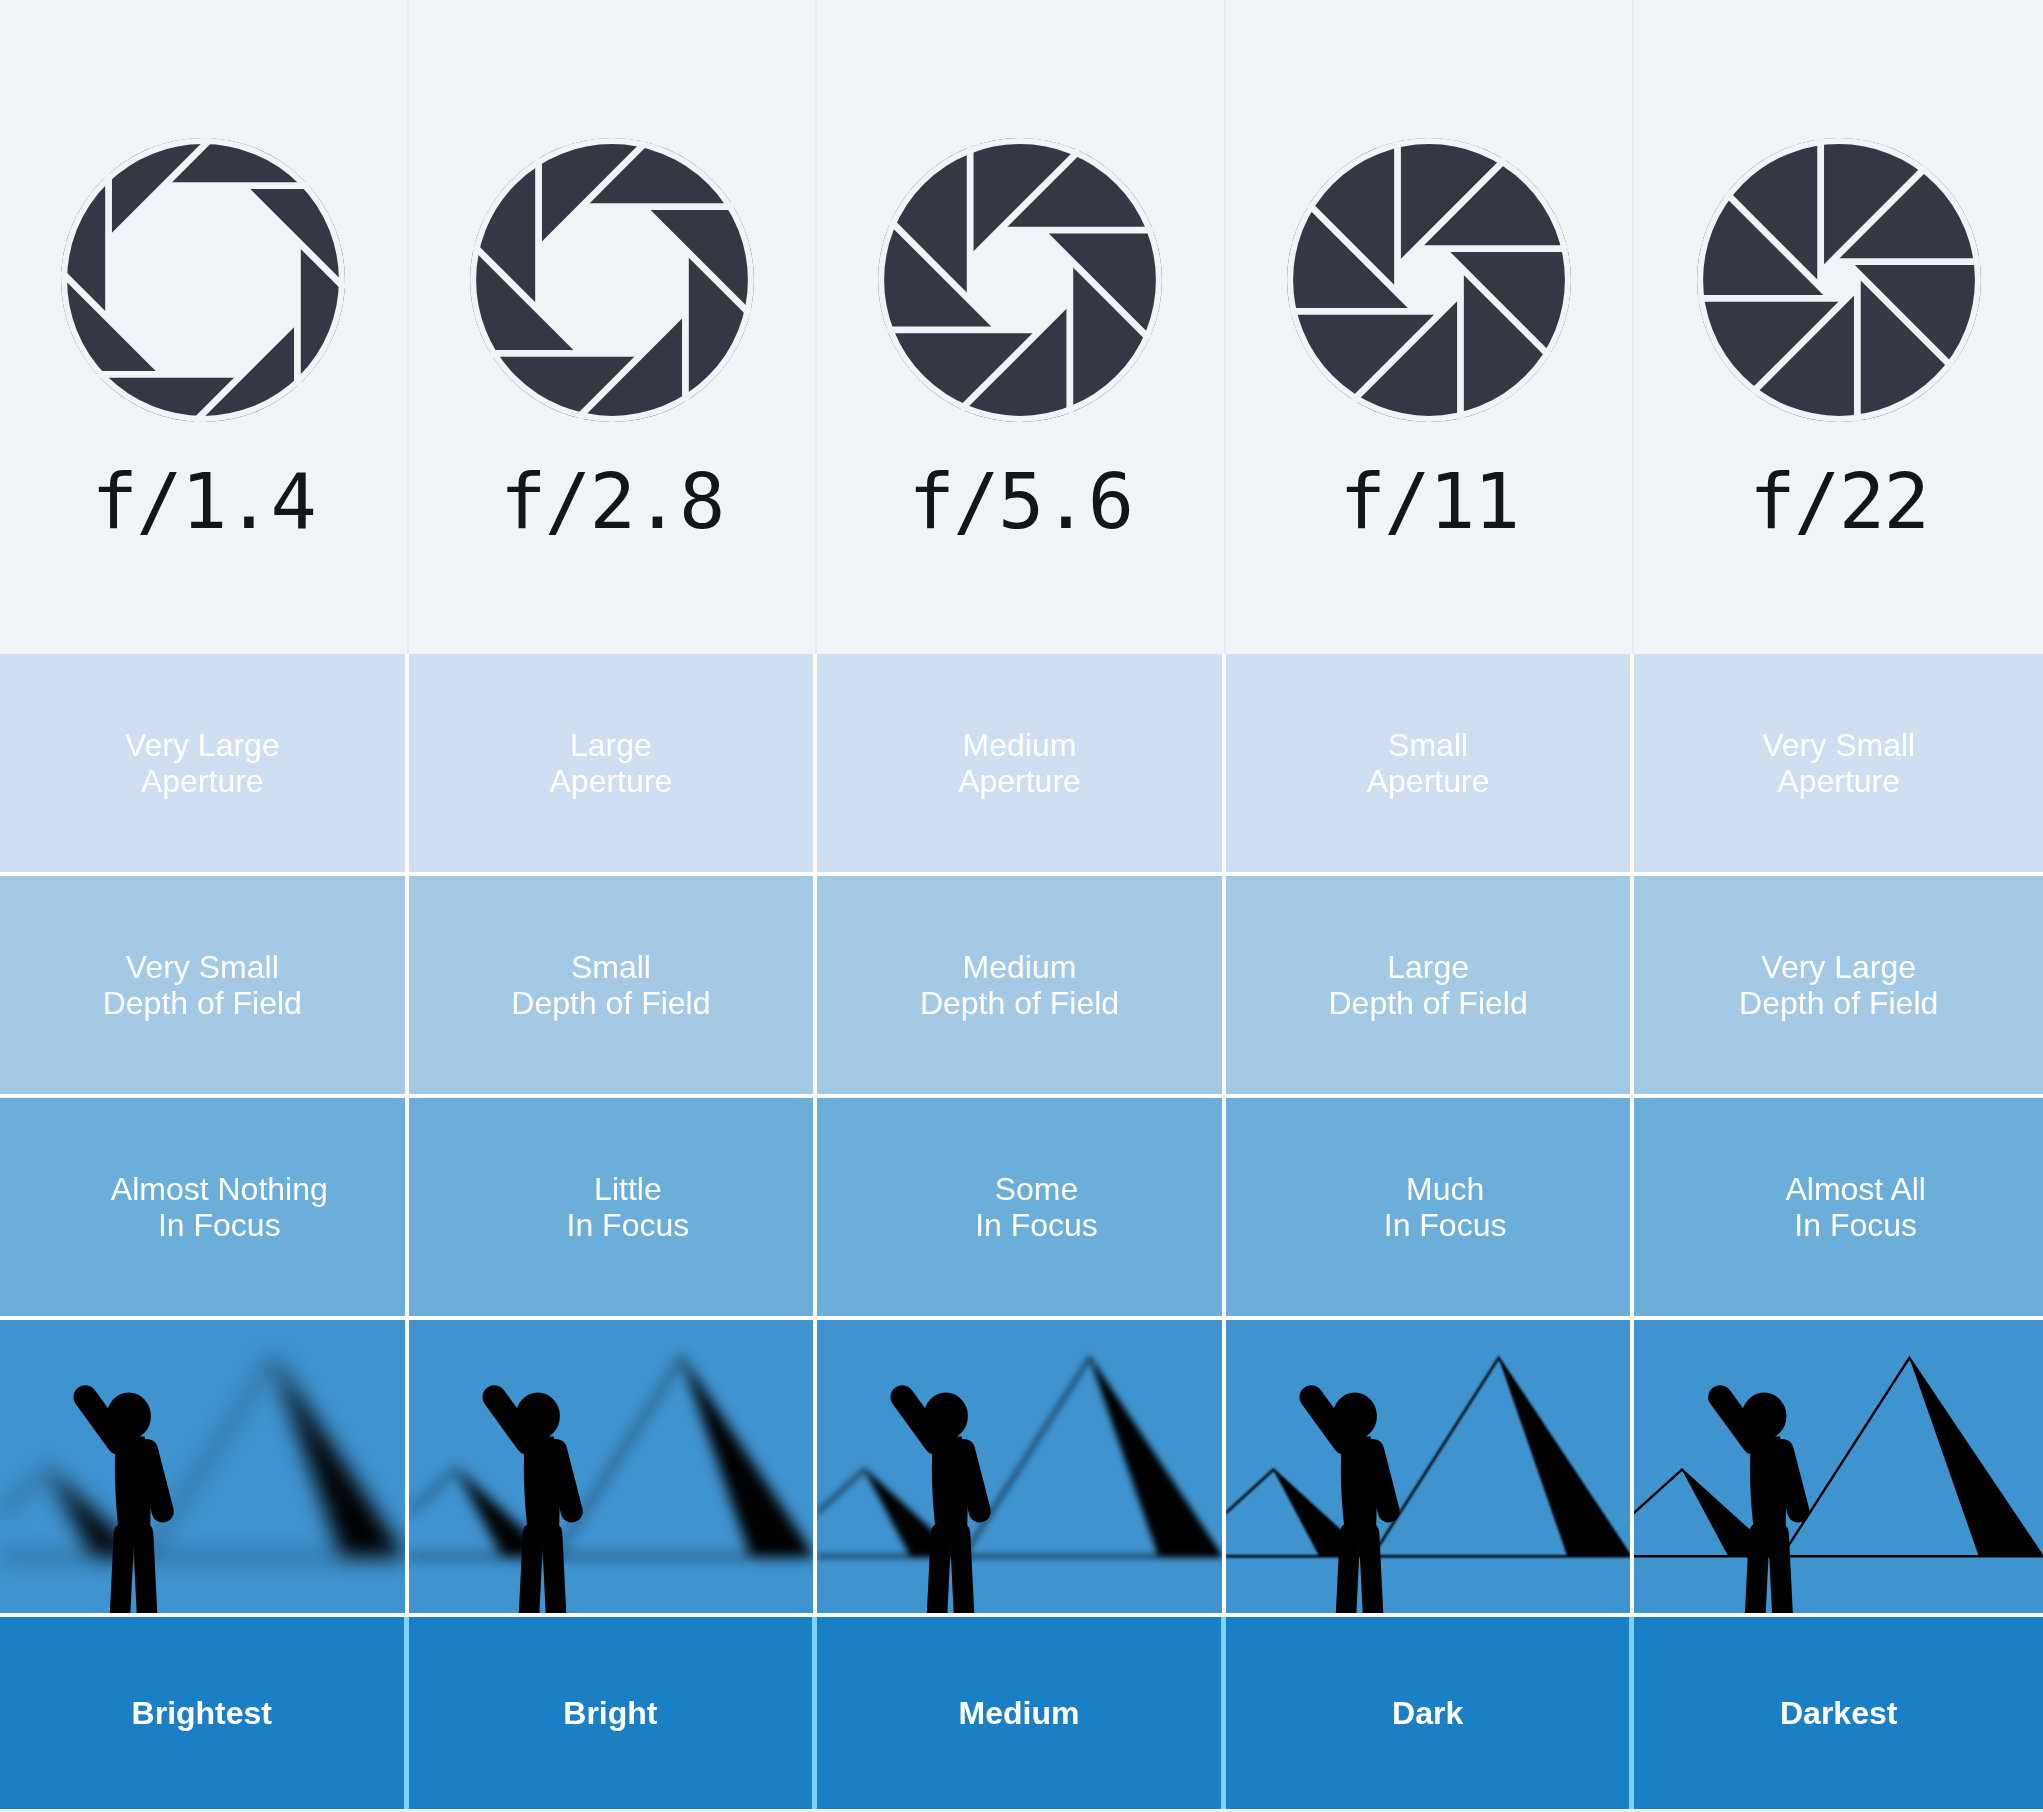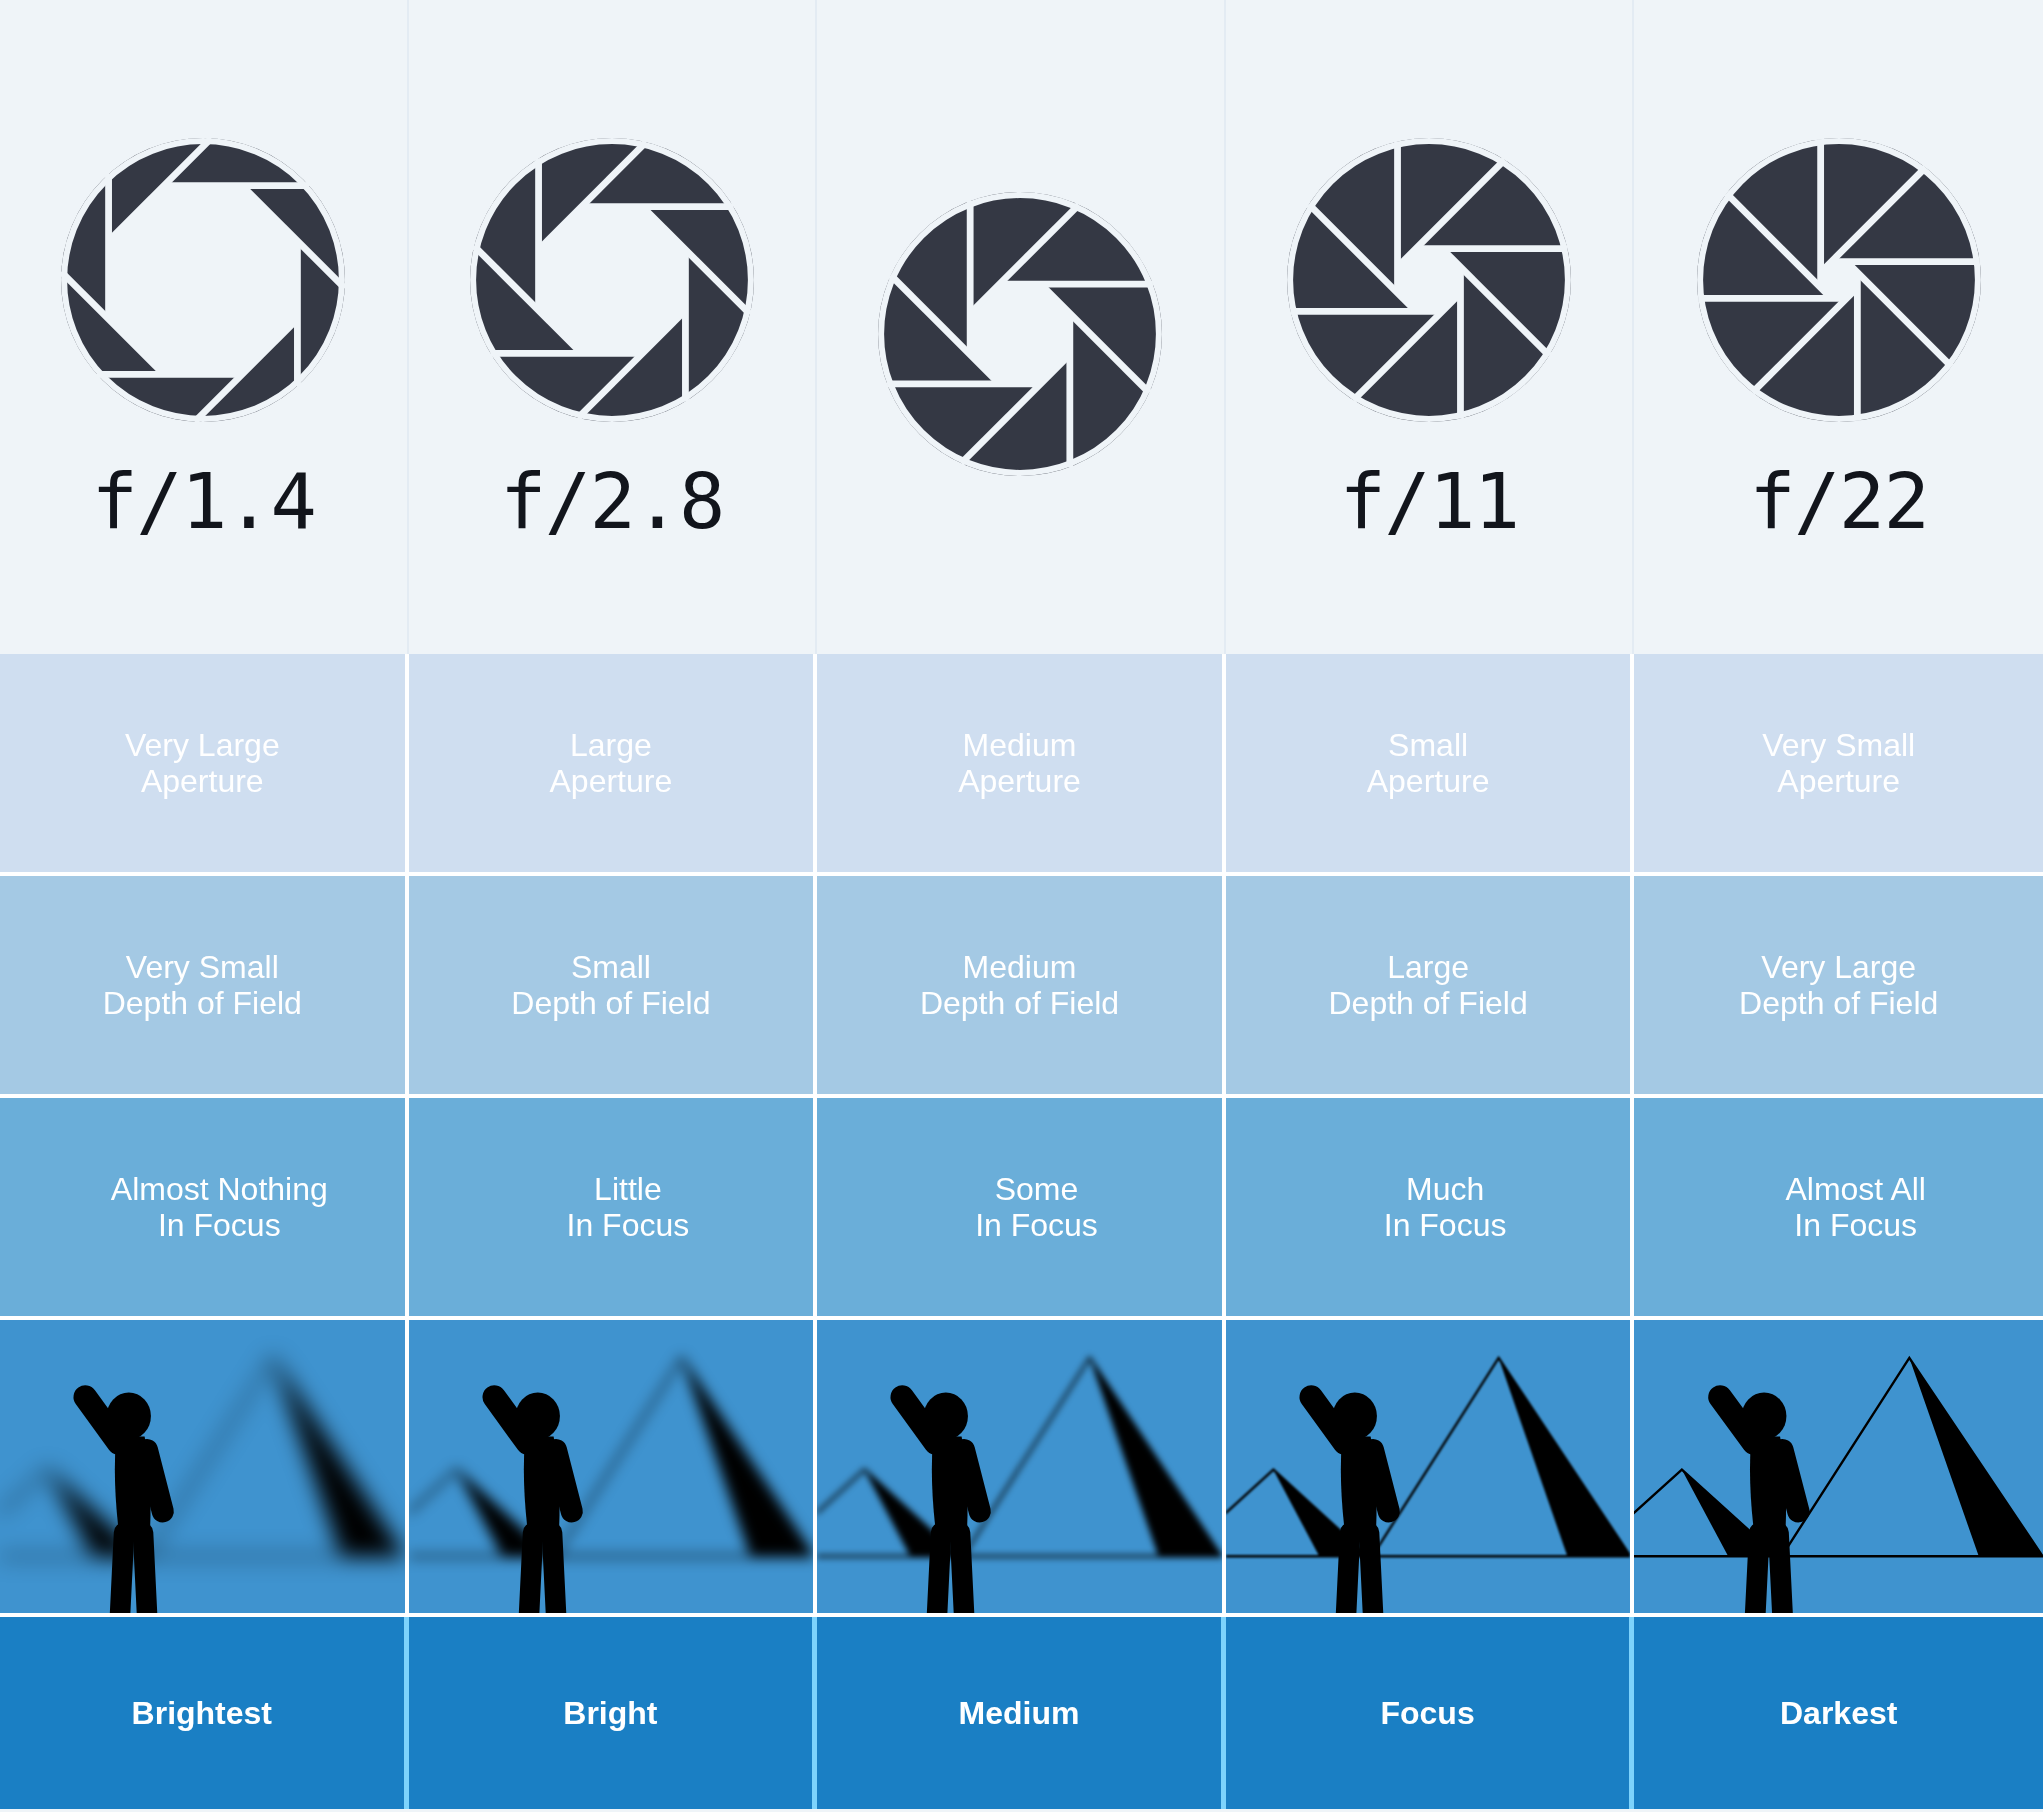--- a/index.html
+++ b/index.html
@@ -120,20 +120,21 @@
               <line x1="133.00" y1="113.67" x2="61.10" y2="185.57" stroke="#eff4f8" stroke-width="4.5" stroke-linecap="butt"></line>
               <line x1="113.67" y1="133.00" x2="11.98" y2="133.00" stroke="#eff4f8" stroke-width="4.5" stroke-linecap="butt"></line>
               <line x1="86.33" y1="133.00" x2="14.43" y2="61.10" stroke="#eff4f8" stroke-width="4.5" stroke-linecap="butt"></line>
               <line x1="67.00" y1="113.67" x2="67.00" y2="11.98" stroke="#eff4f8" stroke-width="4.5" stroke-linecap="butt"></line>
               <line x1="67.00" y1="86.33" x2="138.90" y2="14.43" stroke="#eff4f8" stroke-width="4.5" stroke-linecap="butt"></line>
               <line x1="86.33" y1="67.00" x2="188.02" y2="67.00" stroke="#eff4f8" stroke-width="4.5" stroke-linecap="butt"></line>
               <circle cx="100" cy="100" r="92" fill="none" stroke="#eff4f8" stroke-width="4"></circle>
             </g>
         </svg>
       </div>
+      <div class="fstop">f/5.6</div>
     </div>
 
     <div class="cell">
       <div class="icon-wrap">
         <svg viewBox="0 0 200 200">
           <g id="ap3">
               <circle cx="100" cy="100" r="94" fill="#343844"></circle>
               <polygon points="108.63,79.16 120.84,91.37 120.84,108.63 108.63,120.84 91.37,120.84 79.16,108.63 79.16,91.37 91.37,79.16" fill="#eff4f8"></polygon>
               <line x1="108.63" y1="79.16" x2="179.55" y2="150.08" stroke="#eff4f8" stroke-width="4.5" stroke-linecap="butt"></line>
               <line x1="120.84" y1="91.37" x2="120.84" y2="191.66" stroke="#eff4f8" stroke-width="4.5" stroke-linecap="butt"></line>
@@ -353,21 +354,21 @@
     <div class="cell">
       <span>Brightest</span>
     </div>
     <div class="cell">
       <span>Bright</span>
     </div>
     <div class="cell">
       <span>Medium</span>
     </div>
     <div class="cell">
-      <span>Focus</span>
+      <span>Dark</span>
     </div>
     <div class="cell">
       <span>Darkest</span>
     </div>
   </div>
 
 </div>
 
 
 </body></html>

